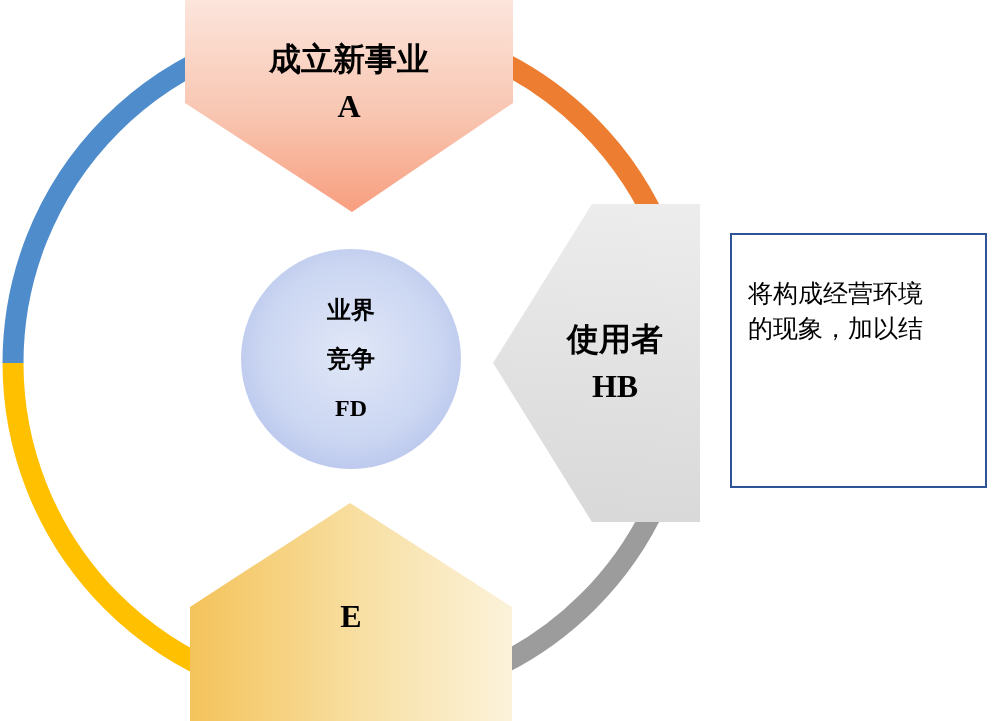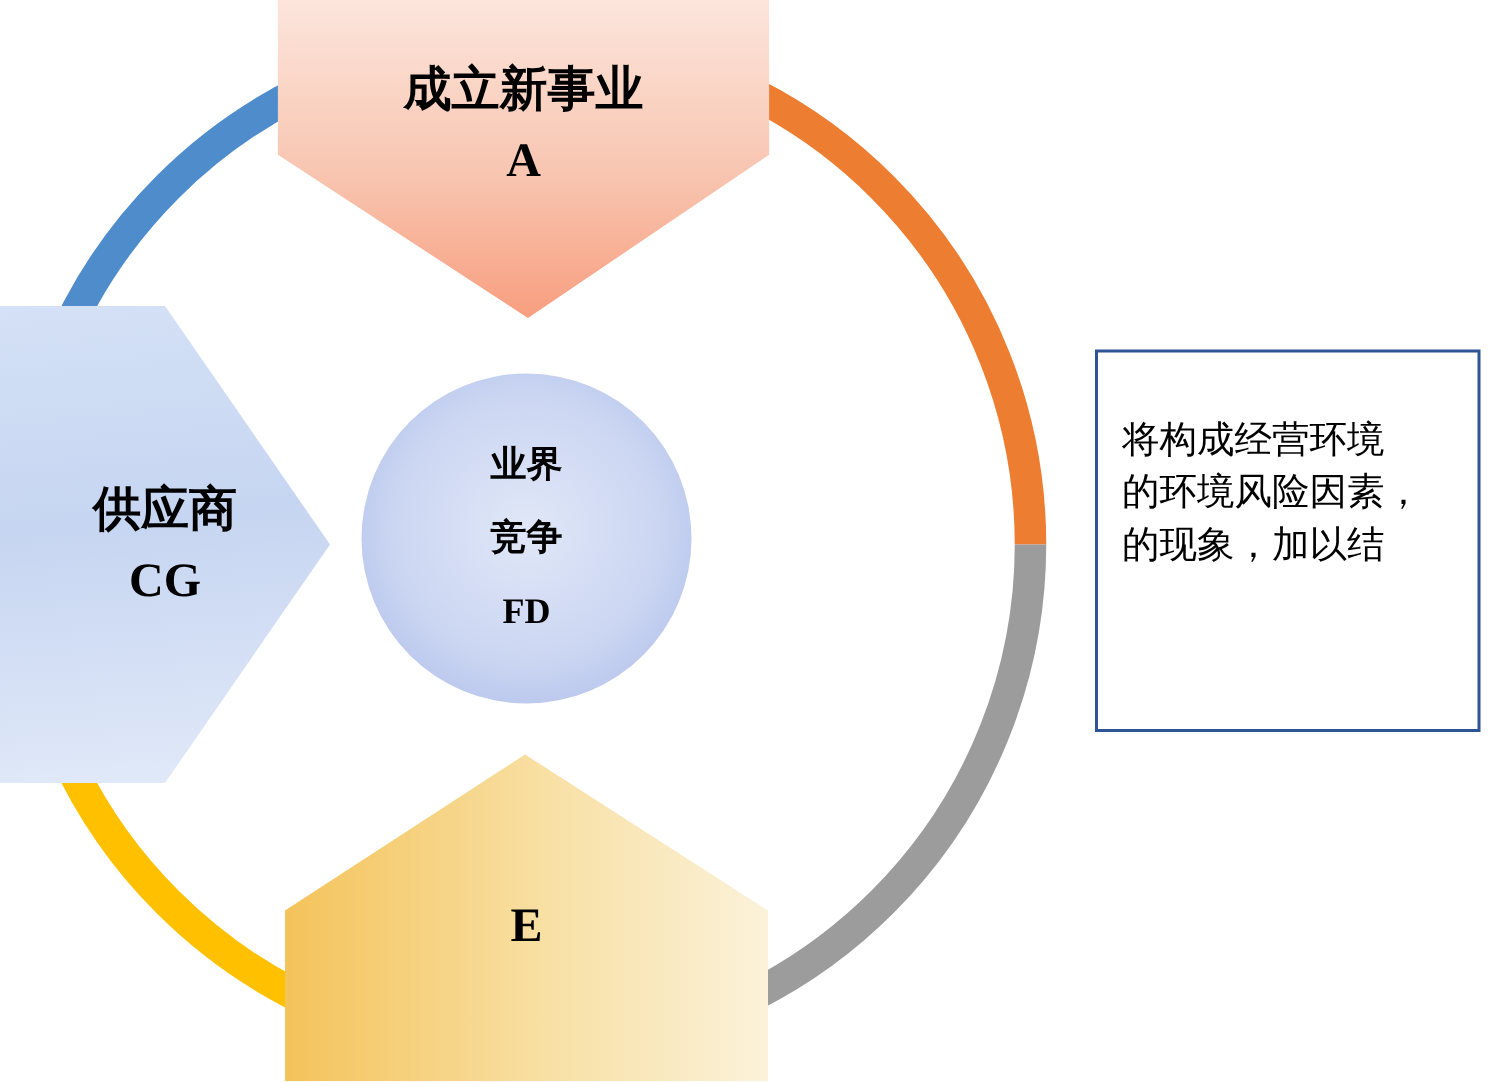--- a/index.html
+++ b/index.html
@@ -104,41 +104,40 @@
     <path d="M 13 363 A 337 337 0 0 1 350 26" fill="none" stroke-width="21" stroke="#4E8CCB"></path>
   </svg>
 
   <div class="node node-top">
     <div class="text-block">
       <span class="label">成立新事业</span>
       <span class="letter">A</span>
     </div>
   </div>
 
-  <div class="node node-left">
+
+  <div class="node node-right">
     <div class="text-block">
-      <span class="label">供应商</span>
-      <span class="letter">CG</span>
+      <span class="label">使用者</span>
+      <span class="letter">HB</span>
     </div>
   </div>
-
 
   <div class="node node-bottom">
     <div class="text-block">
       <span class="letter">E</span>
     </div>
   </div>
 
   <div class="node node-center">
     <div class="text-block">
       <span class="label">业界</span>
       <span class="label">竞争</span>
       <span class="letter">FD</span>
     </div>
   </div>
 
   <div class="note-box">
     <div class="note-line">将构成经营环境</div>
-    <div class="note-line">的环境风险因素，</div>
     <div class="note-line">的现象，加以结</div>
   </div>
 
 </div>
 
 </body></html>

